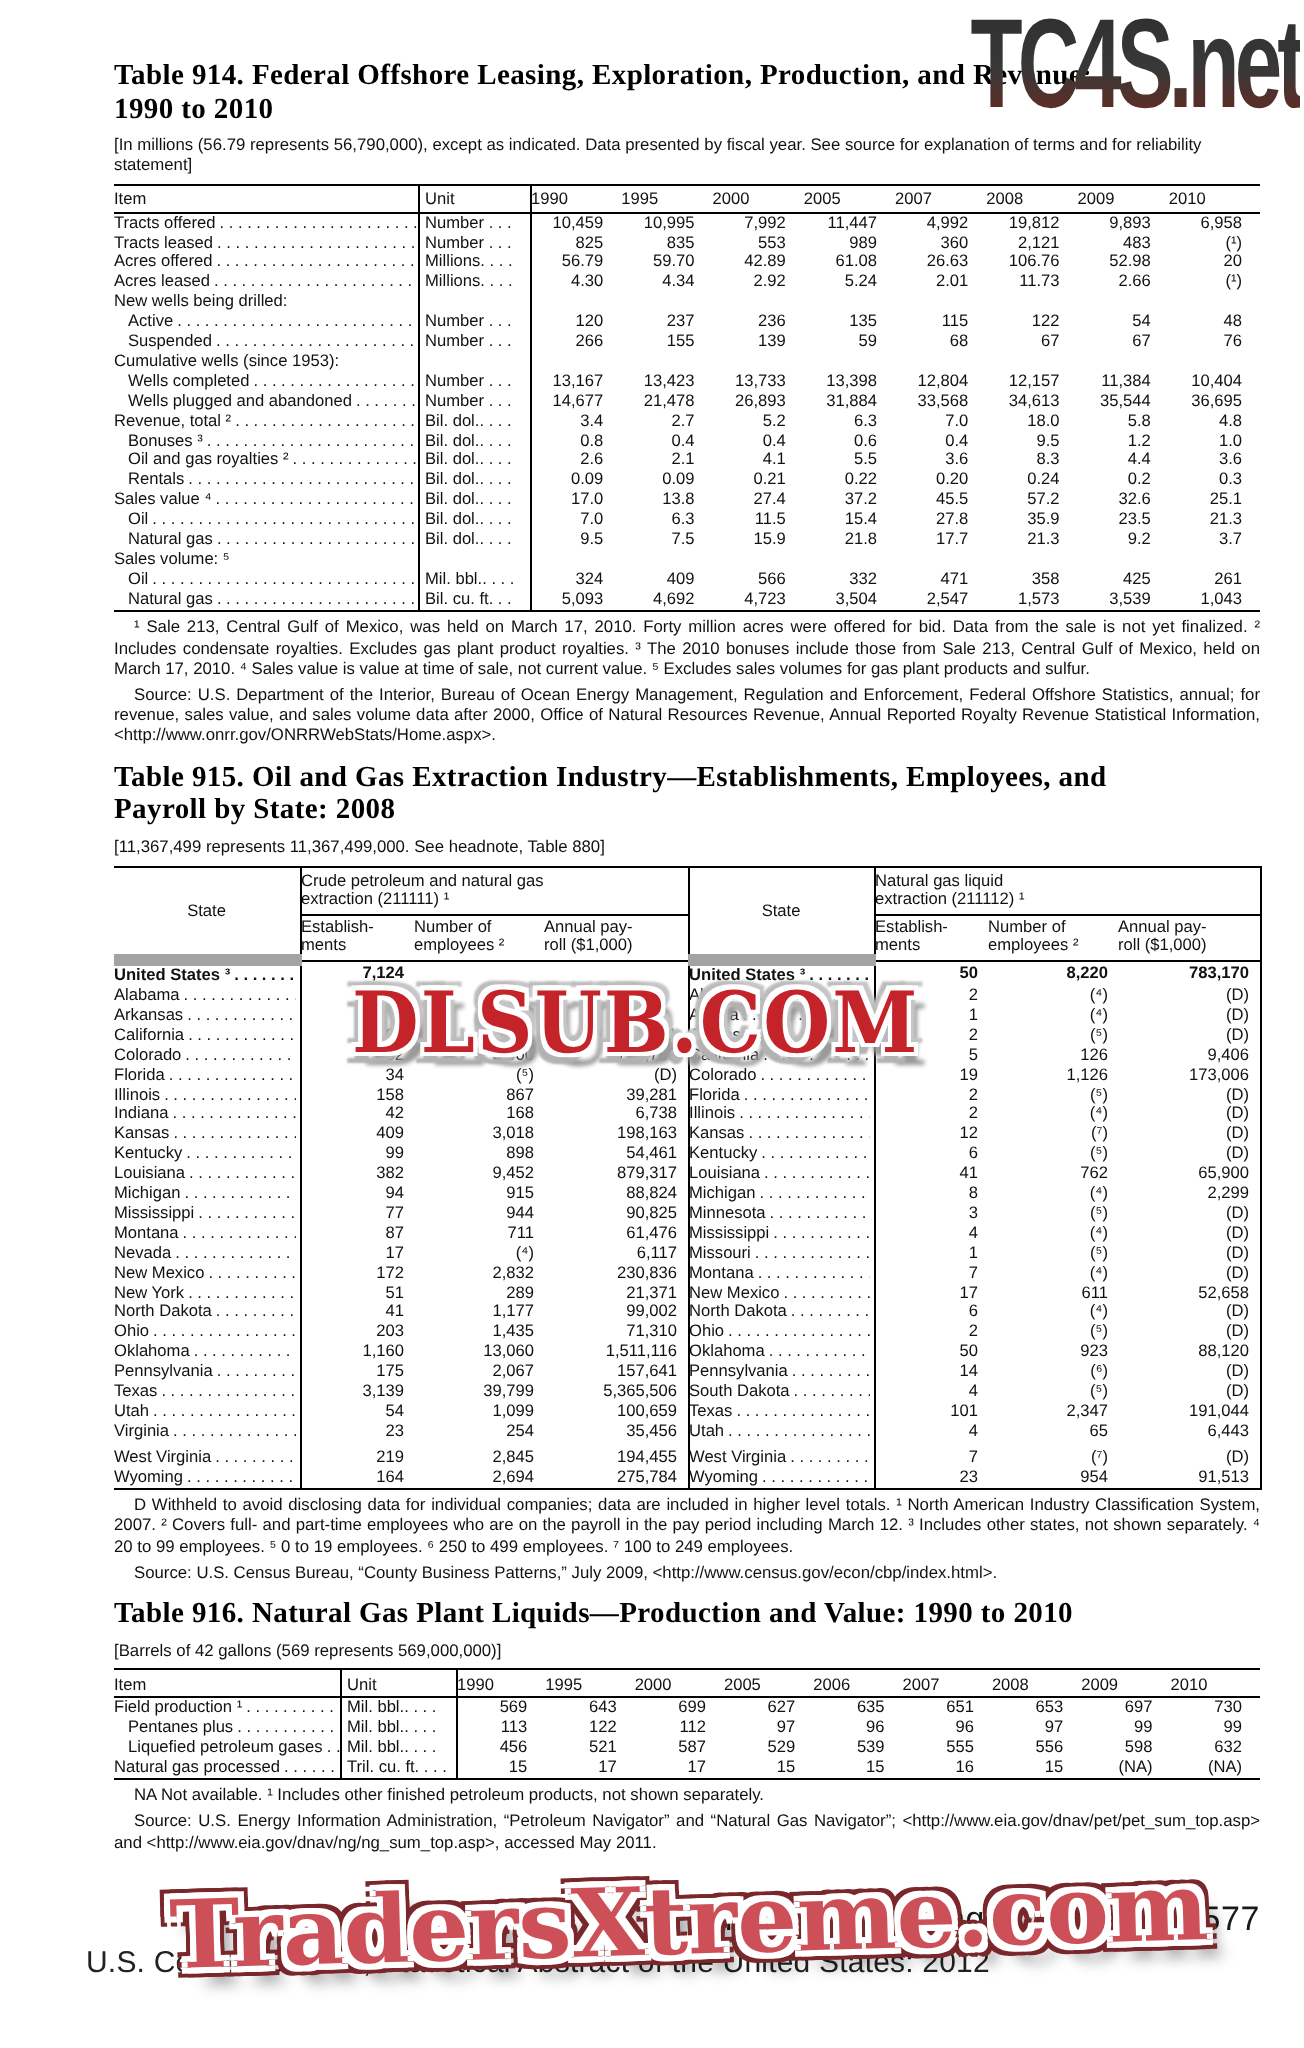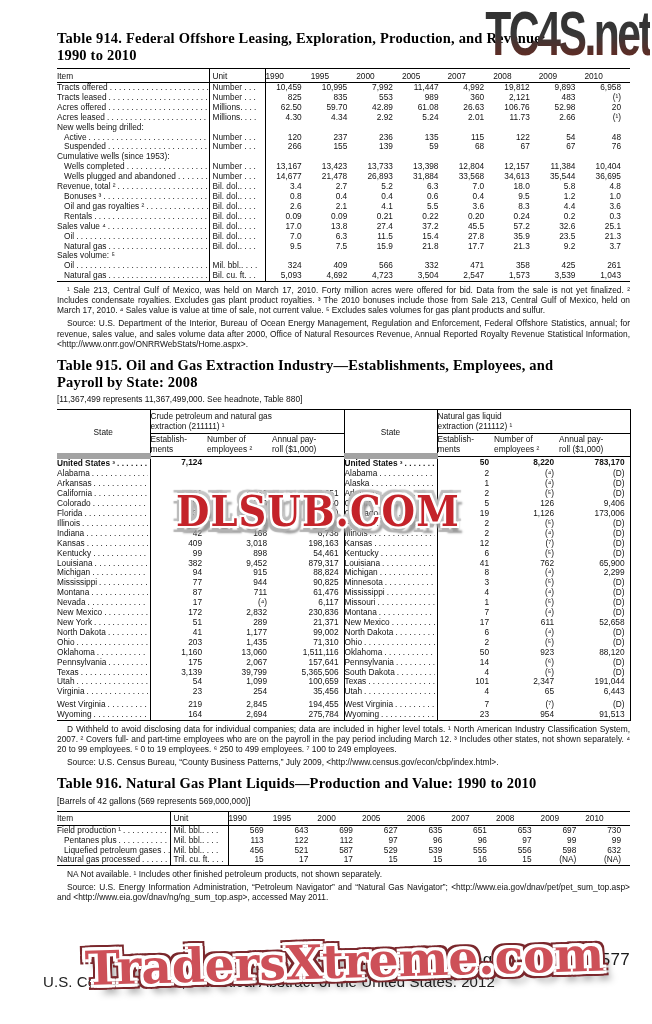--- a/index.html
+++ b/index.html
@@ -80,20 +80,21 @@
       8px 9px 7px rgba(0,0,0,.35);
   }
 </style>
 </head>
 <body>
 
 <div class="page">
 
   <h2 class="tbl-title" style="margin-top:0;">Table 914. Federal Offshore Leasing, Exploration, Production, and Revenue:
 1990 to 2010</h2>
+  <p class="headnote">[In millions (56.79 represents 56,790,000), except as indicated. Data presented by fiscal year. See source for explanation of terms and for reliability statement]</p>
 
   <table class="t t914">
     <colgroup>
         <col style="width:152px">
         <col style="width:56px">
       </colgroup>
     <thead>
       <tr>
         <th class="c-yr">Item</th>
         <th class="c-unit c-yr">Unit</th>
@@ -143,21 +144,21 @@
           <td class="c-val">(¹)</td>
         </tr>
         <tr>
           <td class="c-item">
             <div class="lead">
               <span class="lbl">Acres offered</span>
               <span class="dots"></span>
             </div>
           </td>
           <td class="c-unit">Millions. . . .</td>
-          <td class="c-val">62.50</td>
+          <td class="c-val">56.79</td>
           <td class="c-val">59.70</td>
           <td class="c-val">42.89</td>
           <td class="c-val">61.08</td>
           <td class="c-val">26.63</td>
           <td class="c-val">106.76</td>
           <td class="c-val">52.98</td>
           <td class="c-val">20</td>
         </tr>
         <tr>
           <td class="c-item">

